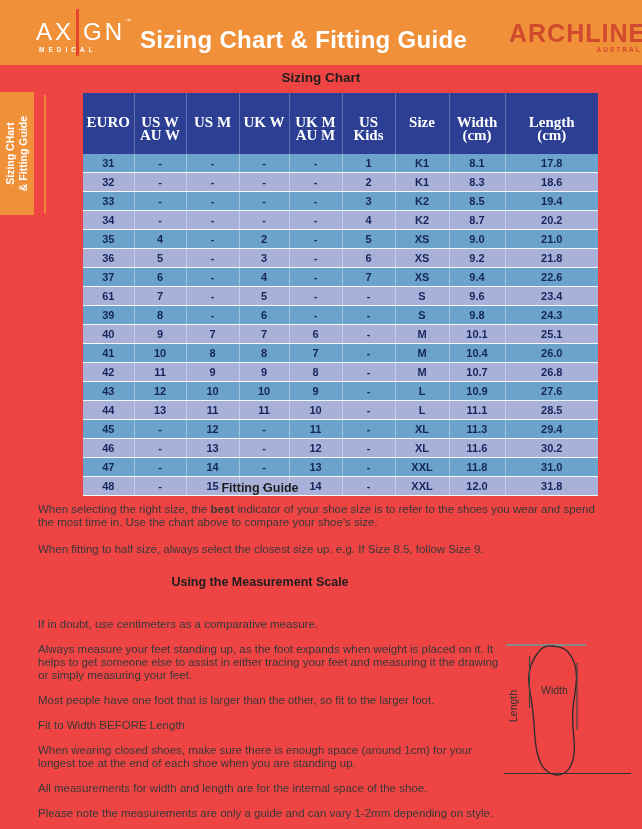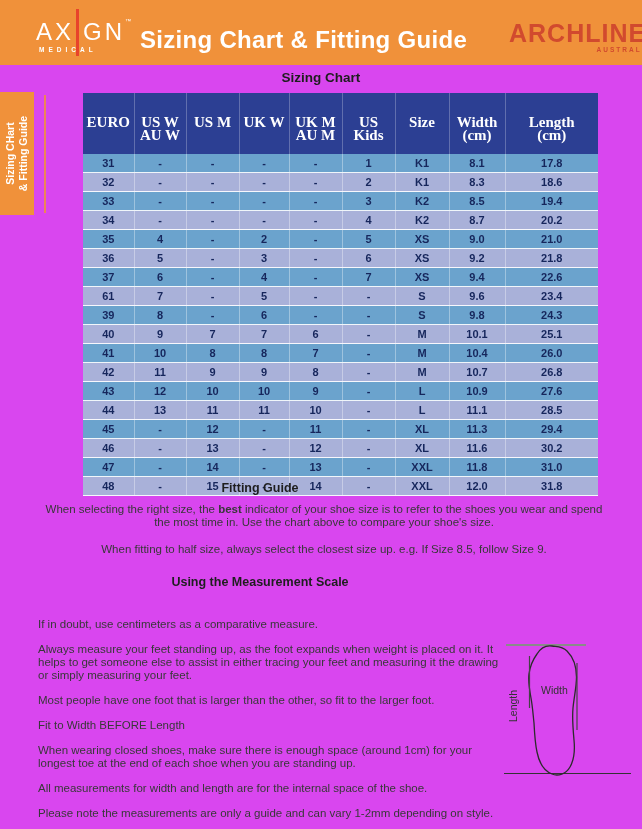--- a/index.html
+++ b/index.html
@@ -1,16 +1,16 @@
 <!DOCTYPE html>
 <html><head>
 <meta charset="utf-8">
 <style>
   html,body{margin:0;padding:0;background:#ffffff;}
-  .page{position:relative;width:642px;height:829px;background:#d946ef;overflow:hidden;
+  .page{position:relative;width:642px;height:829px;background:#ef4444;overflow:hidden;
         font-family:"Liberation Sans",sans-serif;}
 
   
   .banner{position:absolute;left:0;top:0;width:642px;height:65px;background:#F0913A;}
   .axign{position:absolute;left:36px;top:20px;display:flex;align-items:flex-start;color:#fff;}
   .axign .word{font-size:24px;font-weight:300;letter-spacing:3px;line-height:24px;}
   .axign .ibar{width:3px;height:47px;background:#E8432B;margin:-11px 4px 0 2px;}
   .axign .tm{font-size:6px;margin-top:-2px;}
   .axign-sub{position:absolute;left:39px;top:46px;color:#fff;font-size:6.5px;font-weight:bold;
              letter-spacing:4px;}
@@ -45,21 +45,21 @@
                    height:37px;vertical-align:top;padding-top:23px;line-height:13px;text-align:center;font-family:Liberation Serif, serif;}
   .sizing-table th + th{border-left:1px solid rgba(255,255,255,.25);}
   .sizing-table td{height:18px;line-height:18px;padding:0;text-align:center;
                    font-size:11px;font-weight:bold;color:#16265C;
                    border-bottom:1px solid rgba(255,255,255,.9);}
   .sizing-table td + td{border-left:1px solid rgba(255,255,255,.35);}
   .row-dark td{background:#6BA3CD;}
   .row-light td{background:#A9B1D9;}
 
   
-  .fitting-block{position:absolute;left:38px;top:503px;width:572px;text-align:center;}
+  .fitting-block{position:absolute;left:38px;top:503px;width:572px;}
   .measure-block{position:absolute;left:38px;top:598px;width:462px;margin-top:20px;}
   .fitting-block p,.measure-block p{margin:0 0 12px 0;font-size:11.5px;line-height:13px;
                                     color:#383838;}
   .fitting-block p{margin-bottom:14px;}
 
   
   .foot-diagram{position:absolute;left:500px;top:635px;width:142px;height:150px;}
   .foot-diagram text{font-family:"Liberation Sans",sans-serif;font-size:10.5px;fill:#333;}
 </style>
 </head>

